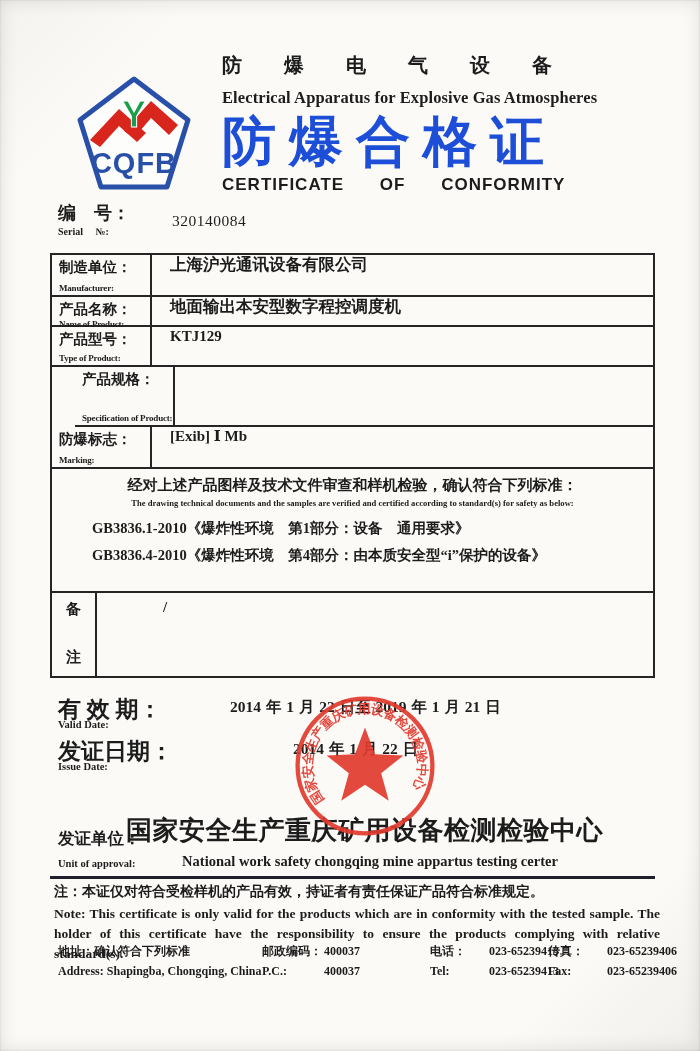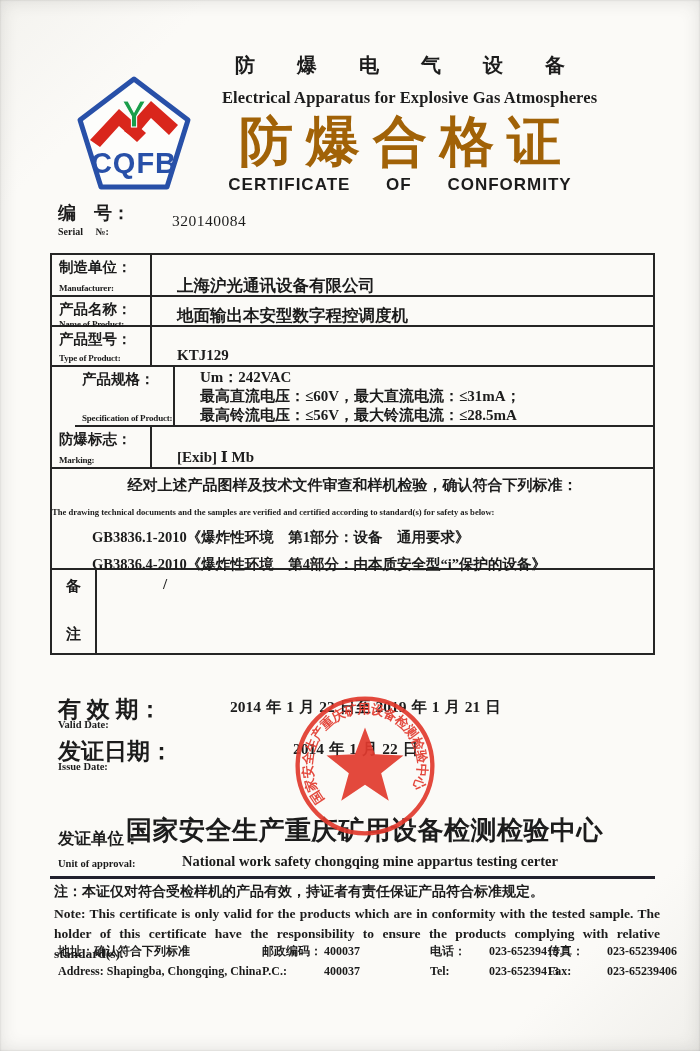--- a/index.html
+++ b/index.html
@@ -11,48 +11,48 @@
     overflow:hidden;
   }
   .paper{
     position:absolute;inset:0;
     background:linear-gradient(135deg,#f4f3ef 0%,#fbfaf7 12%,#fbfaf7 88%,#f0efeb 100%);
     box-shadow:inset 0 0 18px rgba(60,60,60,.14), inset 0 0 2px rgba(0,0,0,.18);
   }
   .abs{position:absolute;}
   
   .logo-svg{left:74px;top:74px;width:120px;height:120px;}
-  .hdr{left:222px;top:52px;width:356px;text-align:center;}
+  .hdr{left:222px;top:52px;width:356px;}
   .hdr-zh{font-size:20px;font-weight:bold;letter-spacing:42px;margin-right:-42px;white-space:nowrap;}
   .hdr-en{font-size:16.5px;font-weight:bold;margin-top:9px;letter-spacing:.1px;white-space:nowrap;}
-  .title-zh{font-size:54px;font-weight:bold;color:#a16207;letter-spacing:13px;margin-right:-13px;margin-top:5px;white-space:nowrap;line-height:58px;}
+  .title-zh{font-size:54px;font-weight:bold;color:#1d4ed8;letter-spacing:13px;margin-right:-13px;margin-top:5px;white-space:nowrap;line-height:58px;}
   .title-en{font-family:"Liberation Sans","DejaVu Sans",sans-serif;font-size:17px;font-weight:bold;word-spacing:30px;letter-spacing:1px;margin-top:4px;white-space:nowrap;}
   
   .serial-zh{left:58px;top:201px;font-size:18px;font-weight:bold;}
   .serial-en{left:58px;top:226px;font-size:10px;font-weight:bold;word-spacing:10px;}
   .serial-val{left:172px;top:212px;font-size:15.5px;letter-spacing:.5px;}
   
   .cert-table{left:50px;top:253px;width:601px;border:2px solid #252525;background:transparent;}
   .trow{display:flex;border-bottom:2px solid #252525;box-sizing:border-box;}
   .trow:nth-child(1){height:42px;}
   .trow:nth-child(2){height:30px;}
   .trow:nth-child(3){height:40px;}
   .trow:nth-child(4){height:60px;margin-left:23px;}
   .trow:nth-child(5){height:42px;}
   .tlabel{width:100px;min-width:100px;border-right:2px solid #252525;box-sizing:border-box;
           padding:3px 4px 2px 7px;display:flex;flex-direction:column;justify-content:space-between;}
   .tlabel .zh{font-size:14.5px;font-weight:bold;white-space:nowrap;}
   .tlabel .en{font-size:9px;font-weight:bold;white-space:nowrap;letter-spacing:-0.2px;}
-  .tvalue{flex:1;display:flex;flex-direction:column;justify-content:flex-end;padding-left:25px;}
+  .tvalue{flex:1;display:flex;flex-direction:column;justify-content:flex-start;padding-left:18px;}
   .tvalue .ln{font-weight:bold;font-size:16.5px;line-height:19px;white-space:nowrap;}
   .trow:nth-child(3) .ln,.trow:nth-child(4) .ln,.trow:nth-child(5) .ln{font-size:15px;}
   
-  .standards{height:101px;border-bottom:2px solid #252525;box-sizing:border-box;padding-top:7px;}
+  .standards{height:124px;border-bottom:2px solid #252525;box-sizing:border-box;padding-top:7px;}
   .std-zh{text-align:center;font-size:15px;font-weight:bold;white-space:nowrap;}
-  .std-en{font-size:8.6px;font-weight:bold;margin-top:12px;white-space:nowrap;}
+  .std-en{text-align:center;font-size:8.6px;font-weight:bold;margin-top:3px;white-space:nowrap;}
   .std-items{margin:7px 0 0 40px;}
   .std-items div{font-size:14.5px;font-weight:bold;line-height:27px;white-space:nowrap;}
   
   .remark{display:flex;height:83px;box-sizing:border-box;}
   .rlabel{width:45px;min-width:45px;border-right:2px solid #252525;box-sizing:border-box;
           display:flex;flex-direction:column;justify-content:space-between;align-items:center;padding:7px 0 9px 0;}
   .rlabel span{font-size:15px;font-weight:bold;}
   .rvalue{flex:1;padding:6px 0 0 66px;font-size:15px;font-weight:bold;}
   
   .vlabel-zh{font-size:23px;font-weight:bold;white-space:nowrap;}
@@ -137,25 +137,20 @@
     <div class="tvalue">
         <div class="ln">KTJ129</div>
       </div>
   </div>
 
   <div class="trow">
     <div class="tlabel">
       <span class="zh">产品规格：</span>
       <span class="en">Specification of Product:</span>
     </div>
-    <div class="tvalue">
-      <div class="ln">Um：242VAC</div>
-      <div class="ln">最高直流电压：≤60V，最大直流电流：≤31mA；</div>
-      <div class="ln">最高铃流电压：≤56V，最大铃流电流：≤28.5mA</div>
-    </div>
   </div>
 
   <div class="trow">
     <div class="tlabel">
       <span class="zh">防爆标志：</span>
       <span class="en">Marking:</span>
     </div>
     <div class="tvalue">
         <div class="ln">[Exib] Ⅰ Mb</div>
       </div>

